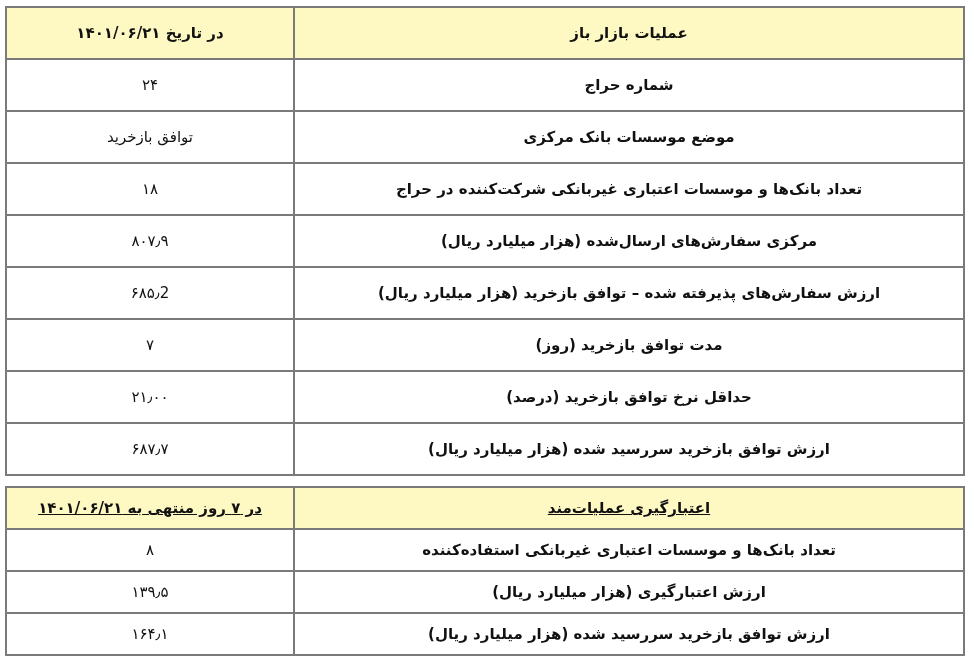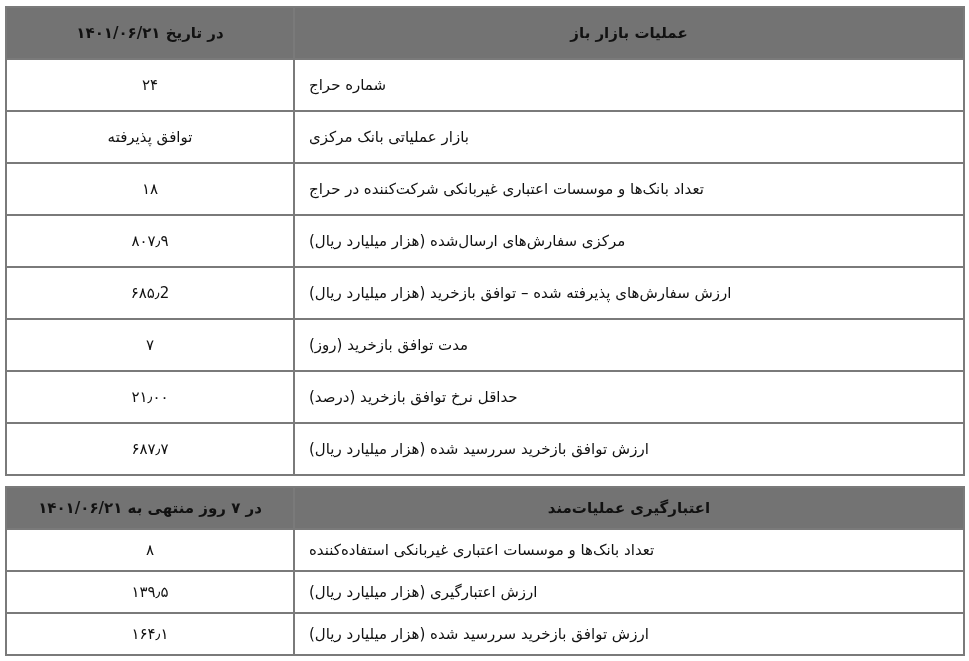--- a/index.html
+++ b/index.html
@@ -1,52 +1,52 @@
 <!DOCTYPE html>
 <html><head>
 <meta charset="utf-8">
 <style>
   html, body { margin: 0; padding: 0; background: #ffffff; }
   body { width: 969px; height: 661px; position: relative; overflow: hidden;
          font-family: "DejaVu Sans", sans-serif; color: #111; }
   table { position: absolute; left: 5px; width: 958px; border-collapse: collapse;
           direction: rtl; table-layout: fixed; }
   td, th { border: 2px solid #7a7a7a; padding: 0 14px; font-size: 15px; }
-  th { background: #737373; font-weight: bold; font-size: 15px; text-align: center; }
-  td.label { text-align: left; }
+  th { background: #fef9c3; font-weight: bold; font-size: 15px; text-align: center; }
+  td.label { text-align: center; font-weight: bold; }
   td.value { text-align: center; }
   col.c-label { width: 670px; }
   col.c-value { width: 288px; }
   #t1 { top: 6px; }
   #t1 th { height: 50px; }
   #t1 td { height: 50px; }
   #t2 { top: 486px; }
-  #t2 th { height: 40px; }
+  #t2 th { height: 40px; text-decoration: underline; }
   #t2 td { height: 40px; }
 </style>
 </head>
 <body>
 
 <table id="t1">
   <colgroup>
       <col class="c-label">
       <col class="c-value">
     </colgroup>
   <tbody>
       <tr>
     <th>عملیات بازار باز</th>
     <th>در تاریخ ۱۴۰۱/۰۶/۲۱</th>
   </tr>
   <tr>
     <td class="label">شماره حراج</td>
     <td class="value">۲۴</td>
   </tr>
   <tr>
-    <td class="label">بازار عملیاتی بانک مرکزی</td>
-    <td class="value">توافق پذیرفته</td>
+    <td class="label">موضع موسسات بانک مرکزی</td>
+    <td class="value">توافق بازخرید</td>
   </tr>
   <tr>
     <td class="label">تعداد بانک‌ها و موسسات اعتباری غیربانکی شرکت‌کننده در حراج</td>
     <td class="value">۱۸</td>
   </tr>
   <tr>
     <td class="label">مرکزی سفارش‌های ارسال‌شده (هزار میلیارد ریال)</td>
     <td class="value">۸۰۷٫۹</td>
   </tr>
   <tr>

